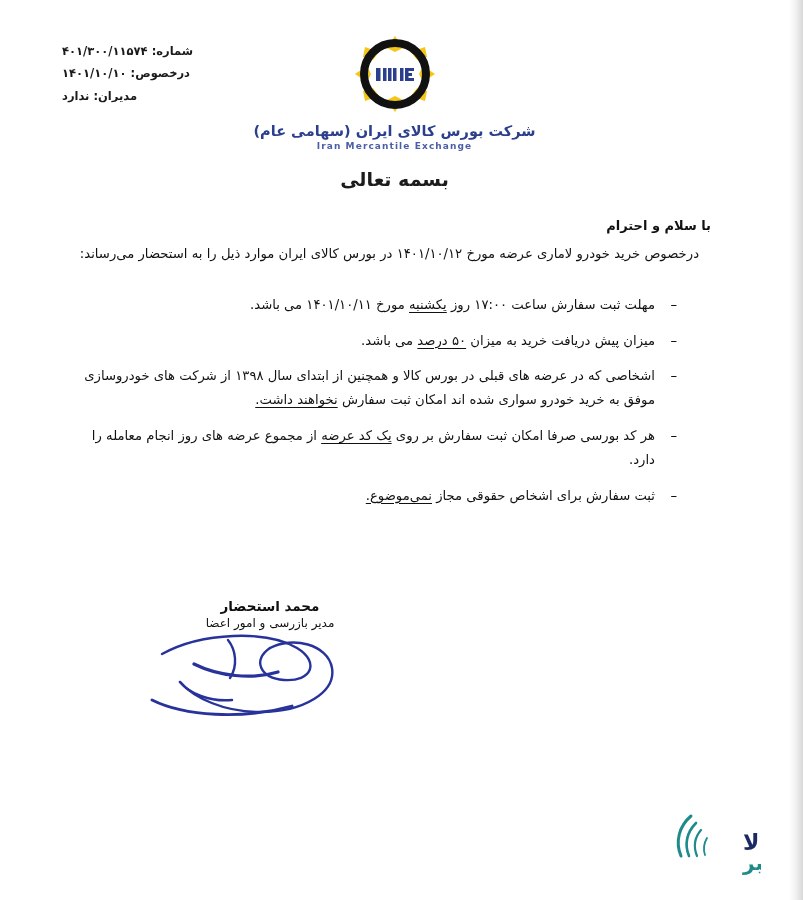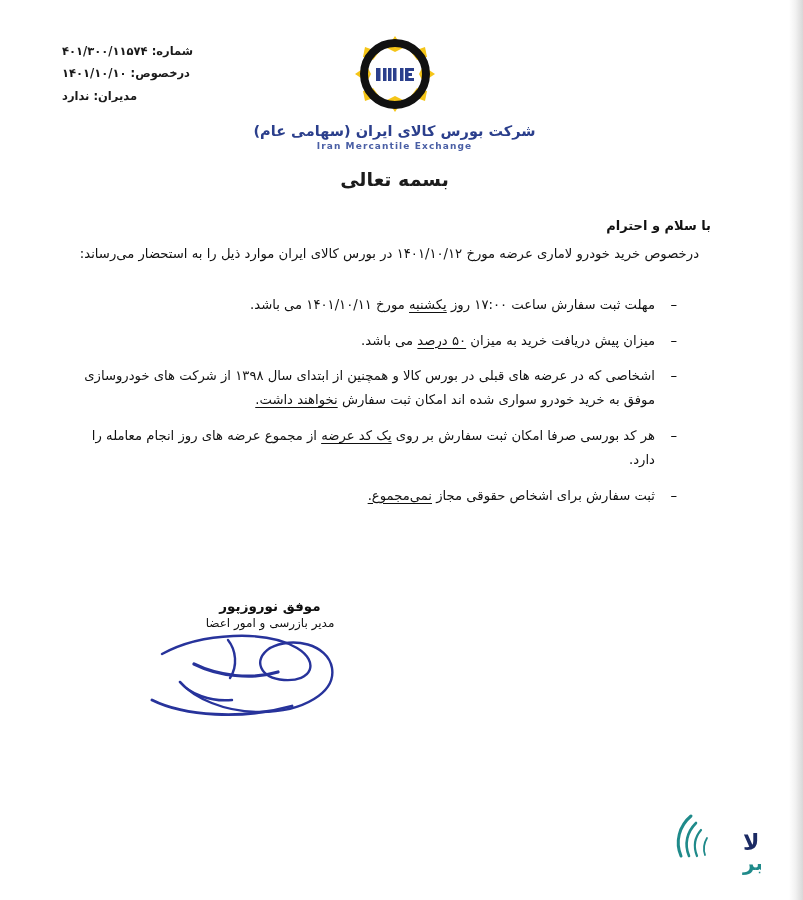--- a/index.html
+++ b/index.html
@@ -257,26 +257,26 @@
 
 
       <div class="salutation">با سلام و احترام</div>
       <div class="intro">درخصوص خرید خودرو لاماری عرضه مورخ ۱۴۰۱/۱۰/۱۲ در بورس کالای ایران موارد ذیل را به استحضار می‌رساند:</div>
 
       <ul class="items" id="items-list">
           <li><span>مهلت ثبت سفارش ساعت ۱۷:۰۰ روز </span><span class="u">یکشنبه</span><span> مورخ ۱۴۰۱/۱۰/۱۱ می باشد.</span></li>
           <li><span>میزان پیش دریافت خرید به میزان </span><span class="u">۵۰ درصد</span><span> می باشد.</span></li>
           <li><span>اشخاصی که در عرضه های قبلی در بورس کالا و همچنین از ابتدای سال ۱۳۹۸ از شرکت های خودروسازی موفق به خرید خودرو سواری شده اند امکان ثبت سفارش </span><span class="u">نخواهند داشت.</span></li>
           <li><span>هر کد بورسی صرفا امکان ثبت سفارش بر روی </span><span class="u">یک کد عرضه</span><span> از مجموع عرضه های روز انجام معامله را دارد.</span></li>
-          <li><span>ثبت سفارش برای اشخاص حقوقی مجاز </span><span class="u">نمی‌مجموع.</span></li>
+          <li><span>ثبت سفارش برای اشخاص حقوقی مجاز </span><span class="u">نمی‌موضوع.</span></li>
         </ul>
     </div>
 
     <div class="sign">
-      <div class="sign-name">موفق نوروزپور</div>
+      <div class="sign-name">محمد استحضار</div>
       <div class="sign-title">مدیر بازرسی و امور اعضا</div>
       <svg class="sign-scribble" viewBox="0 0 250 110" aria-hidden="true">
         <g fill="none" stroke="#27339b" stroke-width="2.4" stroke-linecap="round">
           <path d="M30 34 C70 12, 135 10, 165 28 C188 42, 180 62, 152 60 C128 58, 120 40, 138 28"></path>
           <path d="M138 28 C160 16, 196 24, 200 48 C204 72, 172 92, 128 92 C92 92, 62 78, 48 62"></path>
           <path d="M48 62 C58 74, 78 82, 100 80"></path>
           <path d="M62 44 C86 56, 120 60, 146 52" stroke-width="3.2"></path>
           <path d="M20 80 C52 96, 110 100, 160 86" stroke-width="2.8"></path>
           <path d="M96 20 C104 30, 106 46, 98 58"></path>
         </g>

